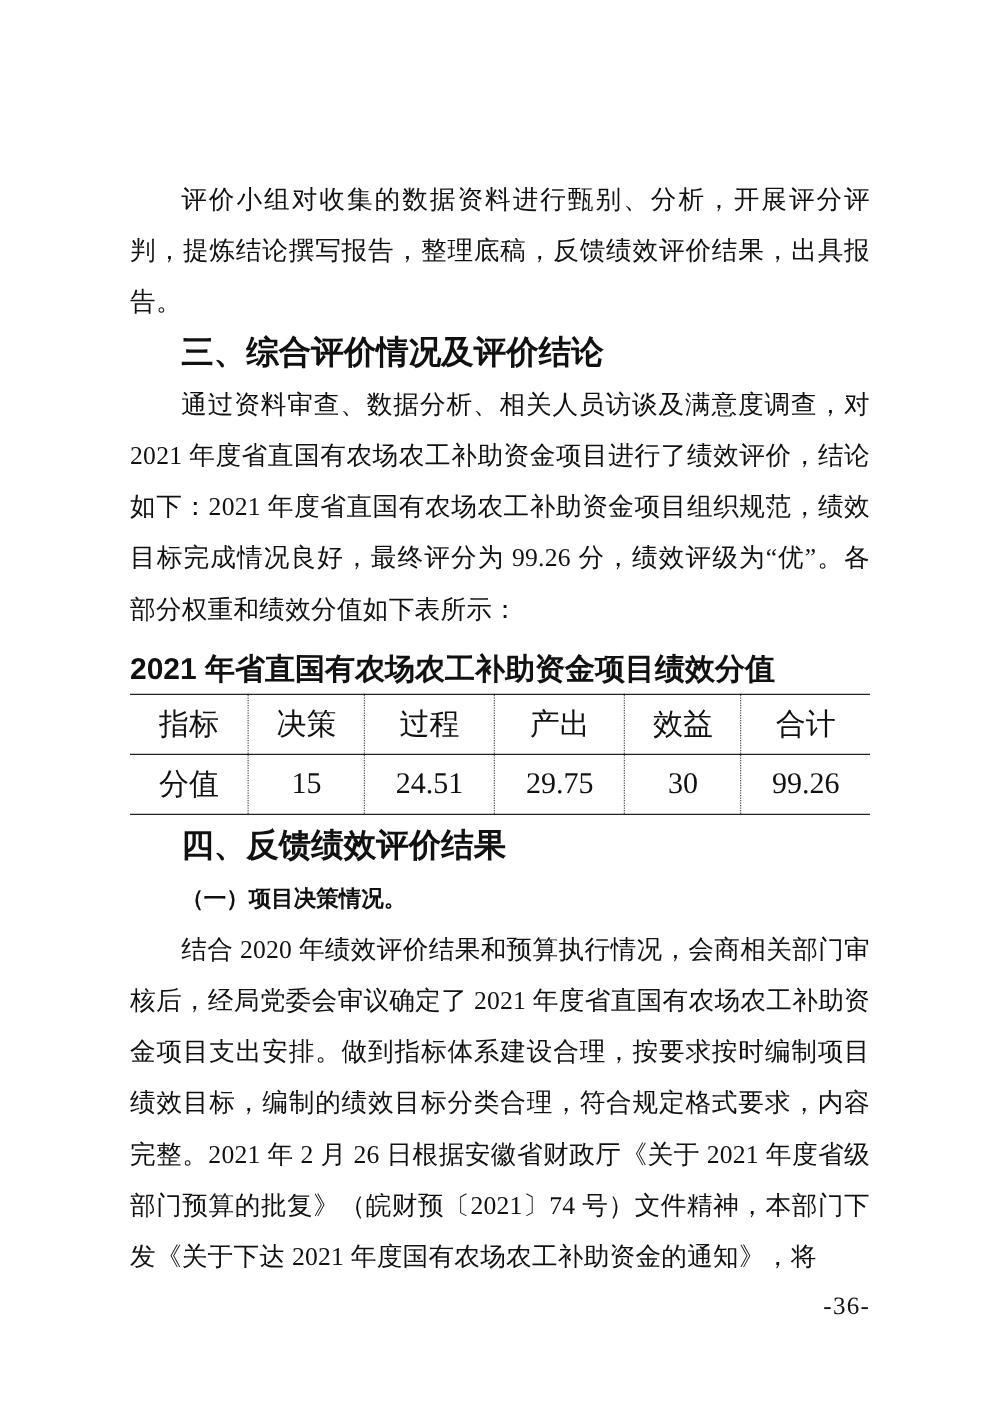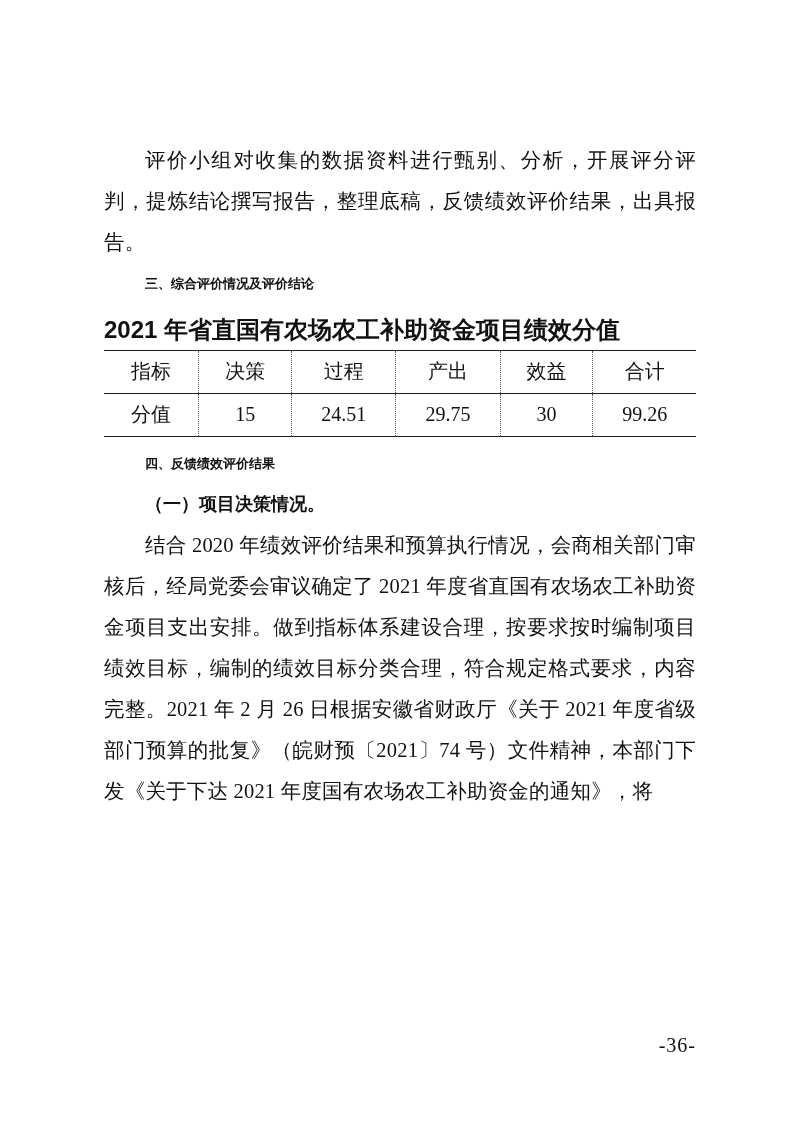--- a/index.html
+++ b/index.html
@@ -36,44 +36,44 @@
     line-height: 41px;
     text-align: justify;
     text-justify: inter-ideograph;
     letter-spacing: 0.2px;
   }
   .indent {
     text-indent: 41px;
   }
   .heading {
     margin: 0;
-    font-size: 13px;
+    font-size: 26px;
     line-height: 41px;
     font-weight: bold;
     text-indent: 41px;
-    font-family: Liberation Sans, sans-serif;
+    font-family: Liberation Mono, monospace;
   }
   .heading-serif-bold {
     margin: 0;
     font-size: 18px;
     line-height: 41px;
     font-weight: bold;
     text-indent: 41px;
   }
   .table-title {
     margin: 10px 0 2px 0;
     font-size: 24px;
     font-weight: bold;
     font-family: "Liberation Sans", "DejaVu Sans", sans-serif;
   }
   table.perf {
     border-collapse: collapse;
     width: 100%;
     margin: 4px 0 6px 0;
-    font-size: 20px;
+    font-size: 24px;
   }
   table.perf td, table.perf th {
     border: none;
     text-align: center;
     padding: 7px 0 8px 0;
     font-weight: normal;
   }
   table.perf thead tr {
     border-top: 1.6px solid #222;
     border-bottom: 1.2px solid #222;
@@ -105,20 +105,21 @@
 </head>
 <body>
 
 <div class="page">
   <div class="content">
 
     <p class="indent">评价小组对收集的数据资料进行甄别、分析，开展评分评判，提炼结论撰写报告，整理底稿，反馈绩效评价结果，出具报告。</p>
 
     <div class="heading">三、综合评价情况及评价结论</div>
 
+    <p class="indent">通过资料审查、数据分析、相关人员访谈及满意度调查，对 2021 年度省直国有农场农工补助资金项目进行了绩效评价，结论如下：2021 年度省直国有农场农工补助资金项目组织规范，绩效目标完成情况良好，最终评分为 99.26 分，绩效评级为“优”。各部分权重和绩效分值如下表所示：</p>
 
     <div class="table-title">2021 年省直国有农场农工补助资金项目绩效分值</div>
 
     <table class="perf">
       <thead>
         <tr>
           <th class="divider">指标</th>
           <th class="divider">决策</th>
           <th class="divider">过程</th>
           <th class="divider">产出</th>

